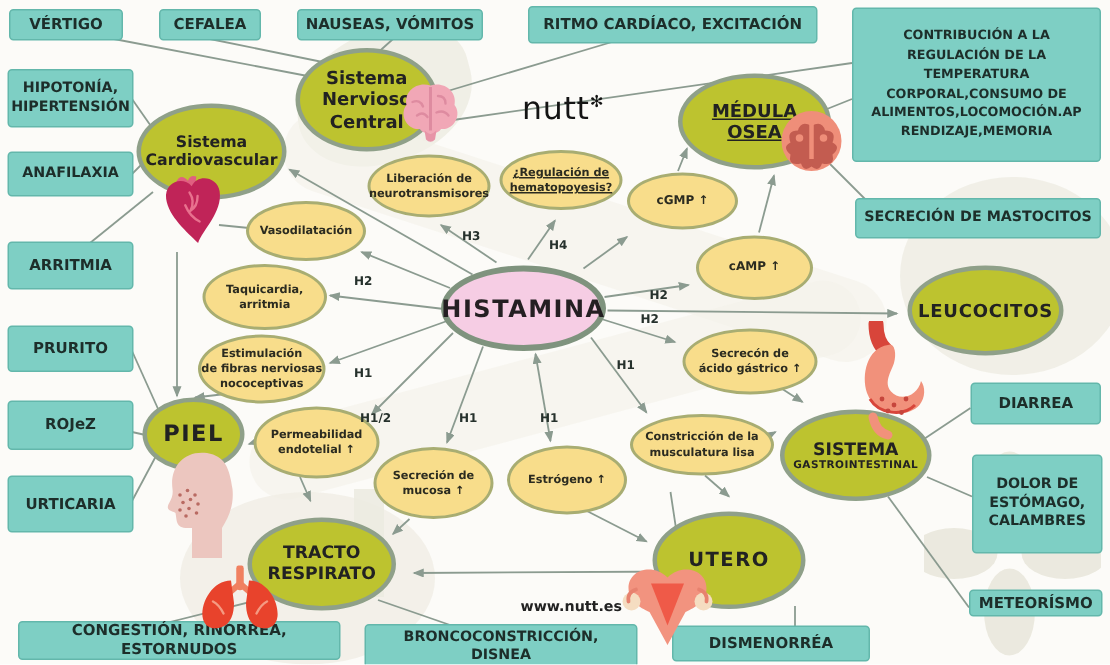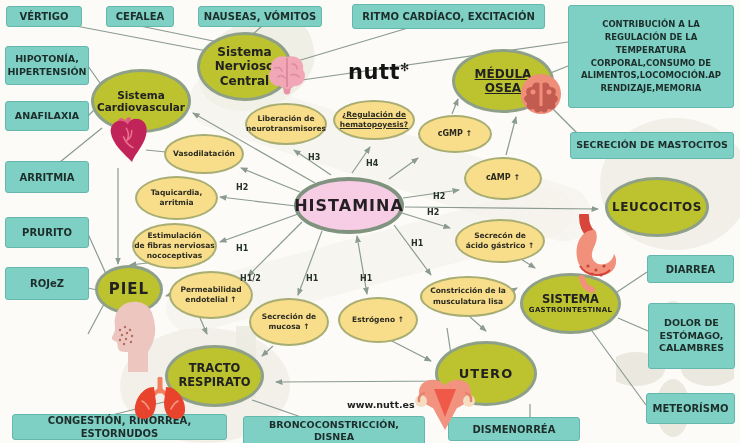--- a/index.html
+++ b/index.html
@@ -12,21 +12,21 @@
   .box{background:#7ecfc4;border:1px solid #63b7ab;border-radius:3px;
        font-weight:600;font-size:10px;line-height:1.3;color:#1d2e2a;padding:2px 4px;}
   .sys{background:#bdc32f;border:3px solid #8fa089;border-radius:50%;
        font-weight:600;line-height:1.18;color:#222;}
   .med{background:#f8dd8b;border:2px solid #a8ad72;border-radius:50%;
        font-weight:600;font-size:7.5px;line-height:1.35;color:#2b2b20;}
   .hist{background:#f6cde4;border:4px solid #7f937e;border-radius:50%;
         font-weight:700;font-size:16px;letter-spacing:1px;color:#241f22;}
   .rcpt{position:absolute;z-index:2;font-size:8px;font-weight:700;color:#26312c;}
   .icon{position:absolute;z-index:3;pointer-events:none;}
-  .logo{position:absolute;z-index:2;font-weight:700;font-size:21px;letter-spacing:.5px;color:#141414;}
+  .logo{position:absolute;z-index:2;font-weight:400;font-size:21px;letter-spacing:.5px;color:#141414;}
   .logo sup{font-size:11px;}
   .site{position:absolute;z-index:2;font-weight:700;font-size:9.5px;color:#222;}
   .sub{display:block;font-size:7px;letter-spacing:.3px;font-weight:600;}
 </style>
 </head>
 <body>
 
 <div class="stage">
 
   <div class="blob" style="left:196px;top:20px;width:120px;height:88px;background:#ebe9de;border-radius:60% 40% 55% 45%;transform:rotate(-15deg);opacity:.7;"></div>
@@ -112,29 +112,30 @@
 TEMPERATURA
 CORPORAL,CONSUMO DE
 ALIMENTOS,LOCOMOCIÓN.AP
 RENDIZAJE,MEMORIA</div>
   <div class="node box" style="left:5px;top:46px;width:84px;height:39px;font-size:9.5px;">HIPOTONÍA,
 HIPERTENSIÓN</div>
   <div class="node box" style="left:5px;top:101px;width:84px;height:30px;font-size:9.5px;">ANAFILAXIA</div>
   <div class="node box" style="left:5px;top:161px;width:84px;height:32px;">ARRITMIA</div>
   <div class="node box" style="left:5px;top:217px;width:84px;height:31px;">PRURITO</div>
   <div class="node box" style="left:5px;top:267px;width:84px;height:33px;">ROJeZ</div>
+  <div class="node box" style="left:5px;top:317px;width:84px;height:38px;">URTICARIA</div>
   <div class="node box" style="left:12px;top:414px;width:215px;height:26px;">CONGESTIÓN, RINORREA, ESTORNUDOS</div>
   <div class="node box" style="left:243px;top:416px;width:182px;height:30px;font-size:9.5px;">BRONCOCONSTRICCIÓN, DISNEA</div>
   <div class="node box" style="left:448px;top:417px;width:132px;height:24px;">DISMENORRÉA</div>
   <div class="node box" style="left:647px;top:255px;width:87px;height:28px;">DIARREA</div>
   <div class="node box" style="left:570px;top:132px;width:164px;height:27px;font-size:9.5px;">SECRECIÓN DE MASTOCITOS</div>
   <div class="node box" style="left:648px;top:303px;width:87px;height:66px;font-size:9.5px;">DOLOR DE
 ESTÓMAGO,
 CALAMBRES</div>
-  <div class="node box" style="left:646px;top:393px;width:89px;height:31px;">METEORÍSMO</div>
+  <div class="node box" style="left:646px;top:393px;width:89px;height:18px;">METEORÍSMO</div>
 
   <div class="node sys" style="left:197px;top:32px;width:95px;height:69px;font-size:12px;">Sistema
 Nervioso
 Central</div>
   <div class="node sys" style="left:91px;top:69px;width:100px;height:64px;font-size:10.5px;">Sistema
 Cardiovascular</div>
   <div class="node sys" style="left:452px;top:49px;width:102px;height:64px;font-size:12px;text-decoration:underline;">MÉDULA
 OSEA</div>
   <div class="node sys" style="left:605px;top:177px;width:104px;height:60px;font-size:12px;letter-spacing:.5px;">LEUCOCITOS</div>
   <div class="node sys" style="left:165px;top:345px;width:99px;height:62px;font-size:11.5px;">TRACTO

